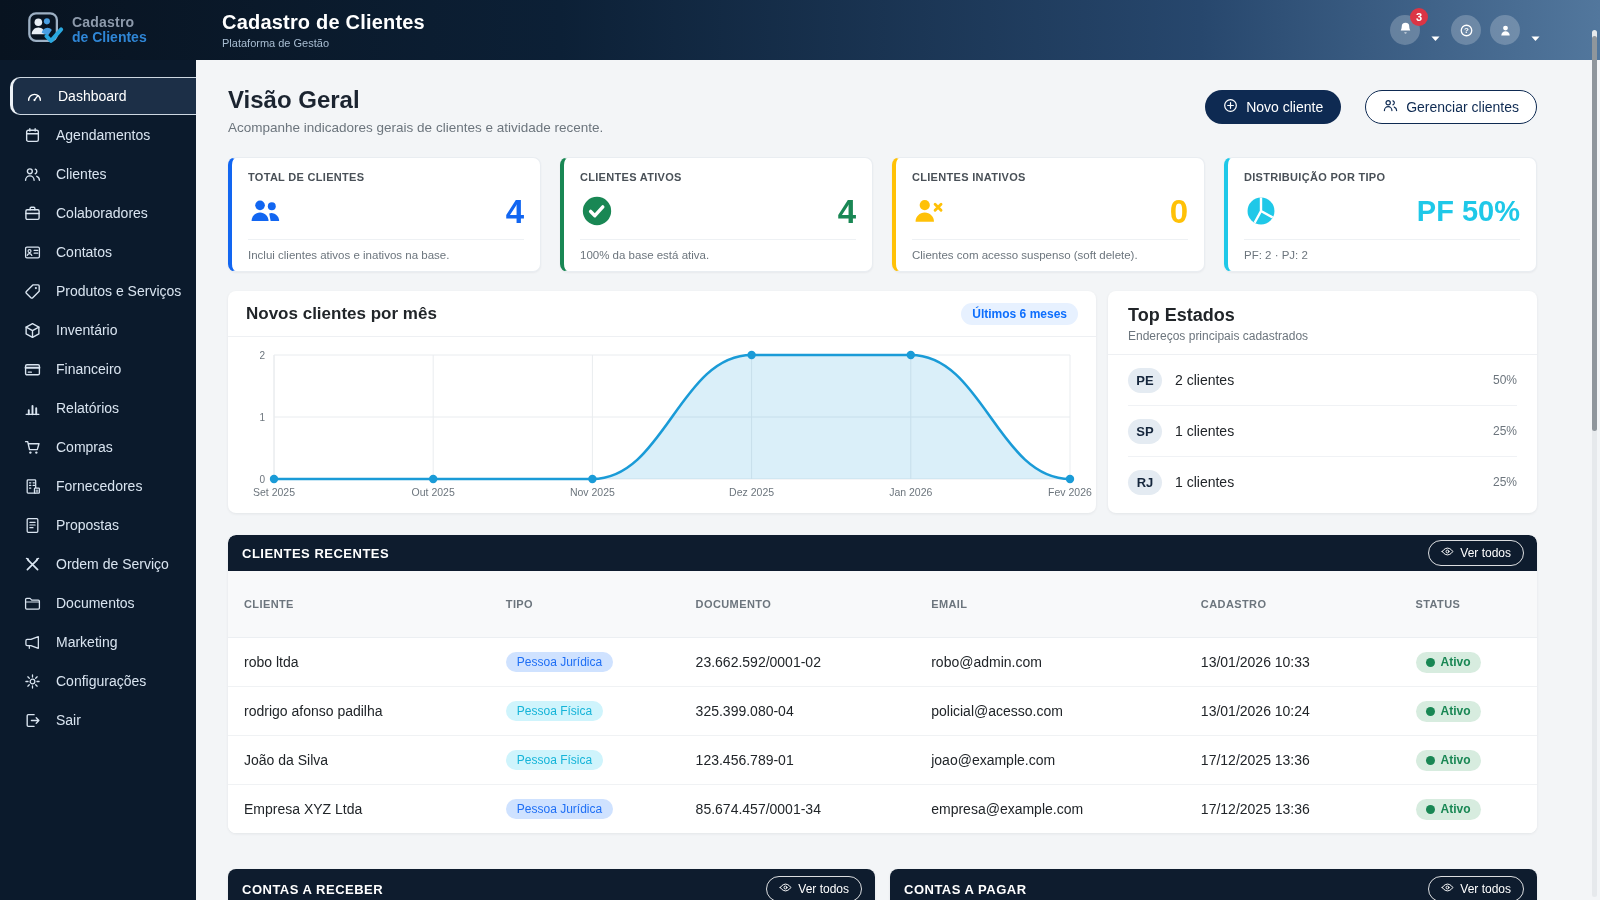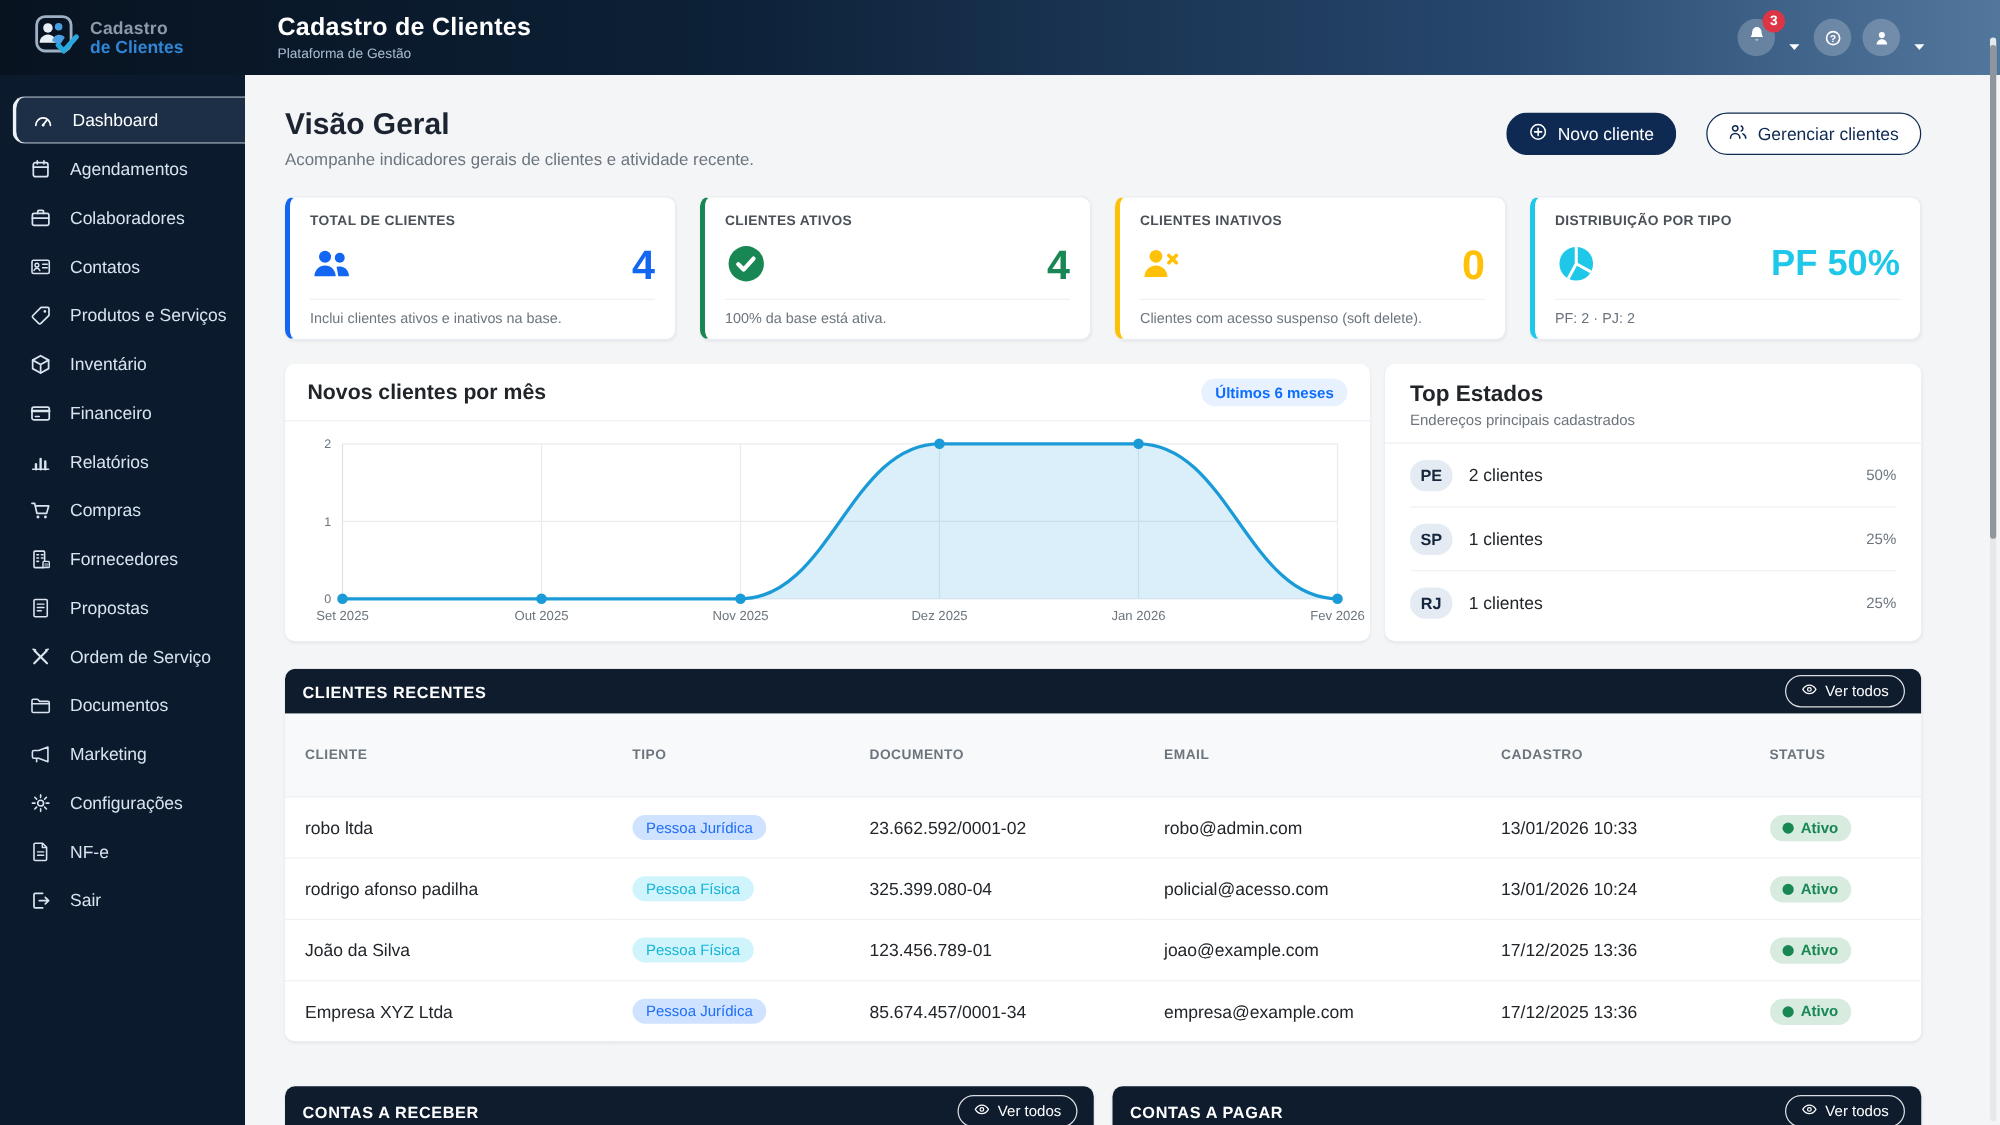--- a/index.html
+++ b/index.html
@@ -183,20 +183,30 @@
         <svg viewBox="0 0 16 16">
           <rect x="2.5" y="3" width="11" height="10.5" rx="1.5" fill="none" stroke="currentColor" stroke-linecap="round" stroke-linejoin="round" stroke-width="1.3"></rect>
           <path d="M2.5 6.3h11M5.5 1.6V3.8M10.5 1.6V3.8" fill="none" stroke="currentColor" stroke-linecap="round" stroke-linejoin="round" stroke-width="1.3"></path>
         </svg>
       </span>
                  <span>Agendamentos</span>
     </div>
     <div class="side-item">
       <span class="si-icon">
         <svg viewBox="0 0 16 16">
+          <circle cx="5.5" cy="5" r="2.3" fill="none" stroke="currentColor" stroke-linecap="round" stroke-linejoin="round" stroke-width="1.3"></circle>
+          <path d="M1.5 13.4c0-2.3 1.8-4.1 4-4.1s4 1.8 4 4.1" fill="none" stroke="currentColor" stroke-linecap="round" stroke-linejoin="round" stroke-width="1.3"></path>
+          <path d="M10.6 3a2.3 2.3 0 0 1 0 4.3M12 9.7c1.5.6 2.5 2 2.5 3.7" fill="none" stroke="currentColor" stroke-linecap="round" stroke-linejoin="round" stroke-width="1.3"></path>
+        </svg>
+      </span>
+                 <span>Clientes</span>
+    </div>
+    <div class="side-item">
+      <span class="si-icon">
+        <svg viewBox="0 0 16 16">
           <rect x="1.8" y="4.5" width="12.4" height="9" rx="1.2" fill="none" stroke="currentColor" stroke-linecap="round" stroke-linejoin="round" stroke-width="1.3"></rect>
           <path d="M5.8 4.5V3.1a1 1 0 0 1 1-1h2.4a1 1 0 0 1 1 1v1.4M1.8 8h12.4" fill="none" stroke="currentColor" stroke-linecap="round" stroke-linejoin="round" stroke-width="1.3"></path>
         </svg>
       </span>
                  <span>Colaboradores</span>
     </div>
     <div class="side-item">
       <span class="si-icon">
         <svg viewBox="0 0 16 16">
           <rect x="1.5" y="3" width="13" height="10" rx="1.2" fill="none" stroke="currentColor" stroke-linecap="round" stroke-linejoin="round" stroke-width="1.2"></rect>
@@ -301,29 +311,20 @@
                  <span>Marketing</span>
     </div>
     <div class="side-item">
       <span class="si-icon">
         <svg viewBox="0 0 16 16">
           <circle cx="8" cy="8" r="2.2" fill="none" stroke="currentColor" stroke-linecap="round" stroke-linejoin="round" stroke-width="1.2"></circle>
           <path d="M8 1.8v2M8 12.2v2M1.8 8h2M12.2 8h2M3.6 3.6 5 5M11 11l1.4 1.4M12.4 3.6 11 5M5 11l-1.4 1.4" fill="none" stroke="currentColor" stroke-linecap="round" stroke-linejoin="round" stroke-width="1.2"></path>
         </svg>
       </span>
                  <span>Configurações</span>
-    </div>
-    <div class="side-item">
-      <span class="si-icon">
-        <svg viewBox="0 0 16 16">
-          <path d="M4 1.5h5.5l3 3v9a1 1 0 0 1-1 1H4a1 1 0 0 1-1-1v-11a1 1 0 0 1 1-1z" fill="none" stroke="currentColor" stroke-linecap="round" stroke-linejoin="round" stroke-width="1.2"></path>
-          <path d="M9.3 1.7v3h3M5.7 8h4.6M5.7 10.5h4.6" fill="none" stroke="currentColor" stroke-linecap="round" stroke-linejoin="round" stroke-width="1.1"></path>
-        </svg>
-      </span>
-                 <span>NF-e</span>
     </div>
     <div class="side-item">
       <span class="si-icon">
         <svg viewBox="0 0 16 16">
           <path d="M9.5 2.5H4a1 1 0 0 0-1 1v9a1 1 0 0 0 1 1h5.5" fill="none" stroke="currentColor" stroke-linecap="round" stroke-linejoin="round" stroke-width="1.3"></path>
           <path d="M7 8h7M11.5 5.5 14 8l-2.5 2.5" fill="none" stroke="currentColor" stroke-linecap="round" stroke-linejoin="round" stroke-width="1.3"></path>
         </svg>
       </span>
                  <span>Sair</span>
     </div>

